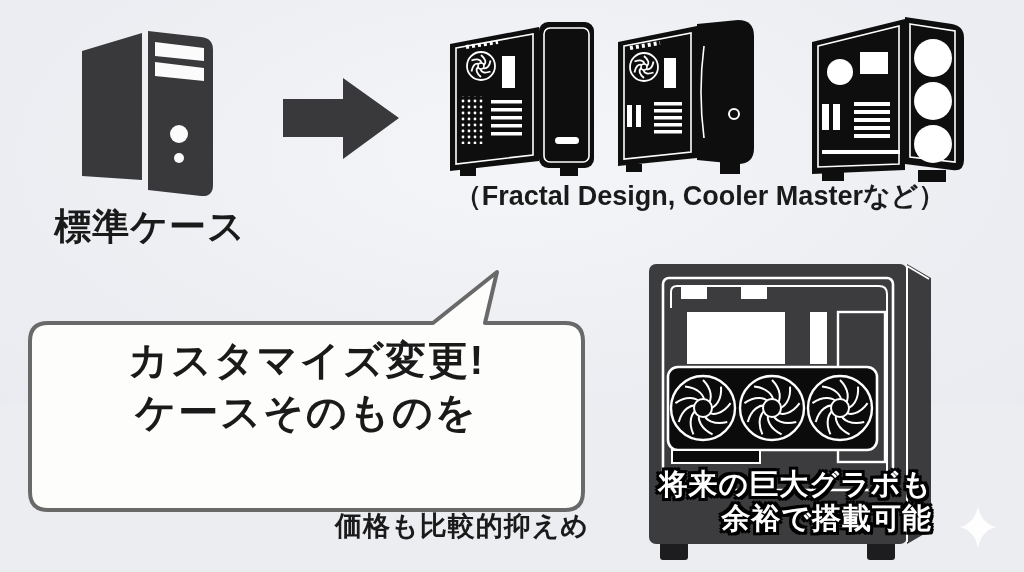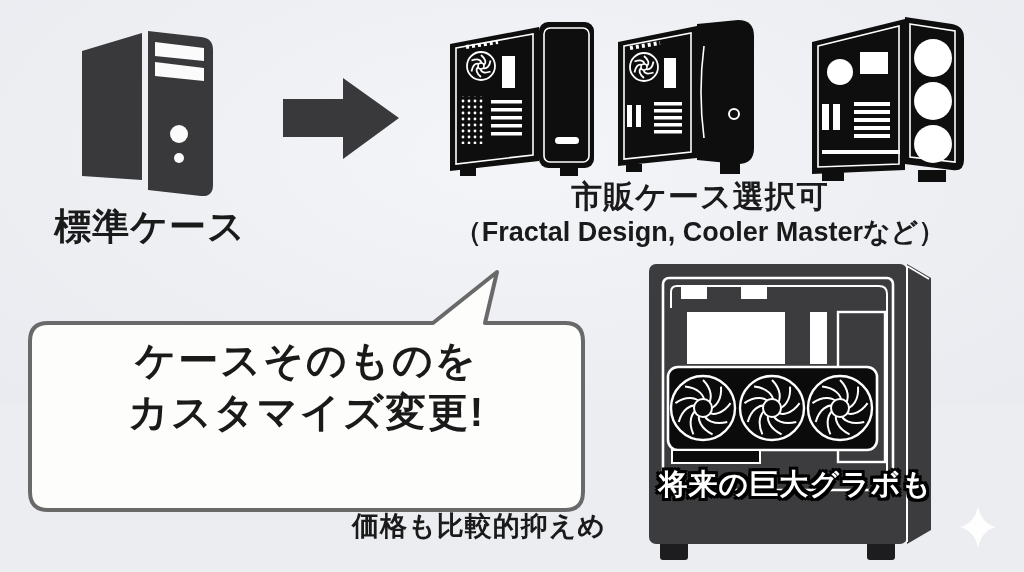--- a/index.html
+++ b/index.html
@@ -21,21 +21,21 @@
   #market-title-block{left:420px;top:179px;width:560px;text-align:center;}
   #market-title{font-size:31px;line-height:36px;letter-spacing:1px;}
   #market-subtitle{font-size:27px;line-height:32px;margin-top:1px;}
   #bubble-svg{left:24px;top:264px;}
   #bubble-text{
     left:30px;top:334px;width:553px;text-align:center;
     font-size:40px;line-height:52px;letter-spacing:2px;
   }
   #bubble-line3{color:#b22a25;}
   #price-note{
-    left:318px;top:508px;width:288px;text-align:right;
+    left:318px;top:508px;width:288px;text-align:center;
     font-size:27px;letter-spacing:1px;
   }
   #gpu-caption{
     left:652px;top:467px;width:280px;text-align:right;
     font-size:29px;line-height:34px;font-weight:bold;color:#ffffff;letter-spacing:1px;
     text-shadow:-3px -3px 0 #000,3px -3px 0 #000,-3px 3px 0 #000,3px 3px 0 #000,
                 -3px 0 0 #000,3px 0 0 #000,0 -3px 0 #000,0 3px 0 #000;
   }
 </style>
 </head>
@@ -130,30 +130,29 @@
     <rect x="33" y="92" width="7" height="26" fill="#ffffff"></rect>
     <rect x="54" y="90" width="36" height="4" fill="#ffffff"></rect>
     <rect x="54" y="98" width="36" height="4" fill="#ffffff"></rect>
     <rect x="54" y="106" width="36" height="4" fill="#ffffff"></rect>
     <rect x="54" y="114" width="36" height="4" fill="#ffffff"></rect>
     <rect x="54" y="122" width="36" height="4" fill="#ffffff"></rect>
     <rect x="22" y="138" width="78" height="4" fill="#ffffff"></rect>
   </svg>
 
   <div id="market-title-block" class="abs">
-    <div id="market-title" class="jp-bold">市販ケース選択可</div>
     <div id="market-subtitle" class="jp-bold">（Fractal Design, Cooler Masterなど）</div>
   </div>
 
   <svg id="bubble-svg" class="abs" width="566" height="252" viewBox="0 0 566 252">
     <path d="M24,59 H409 L473,8 L461,59 H541 Q559,59 559,77 V228 Q559,246 541,246 H24 Q6,246 6,228 V77 Q6,59 24,59 Z" fill="#fdfdfc" stroke="#696969" stroke-width="4" stroke-linejoin="round"></path>
   </svg>
   <div id="bubble-text" class="abs jp-bold">
+    <div>カスタマイズ変更!</div>
     <div>ケースそのものを</div>
-    <div>カスタマイズ変更!</div>
   </div>
 
   <div id="price-note" class="abs jp-bold">価格も比較的抑えめ</div>
 
   <svg class="abs" style="left:645px;top:262px;" width="300" height="302" viewBox="0 0 300 302">
     <defs>
       <g id="gpufan">
         <circle r="32" fill="#0b0b0b" stroke="#ffffff" stroke-width="2.4"></circle>
         <g fill="none" stroke="#ffffff" stroke-width="2">
           <path d="M0,-28 C9,-19 10,-8 4,-3"></path>
@@ -184,19 +183,20 @@
     <rect x="193" y="50" width="47" height="150" fill="none" stroke="#ffffff" stroke-width="2.4"></rect>
     <rect x="23" y="105" width="209" height="83" rx="10" fill="#0b0b0b" stroke="#ffffff" stroke-width="2.6"></rect>
     <use href="#gpufan" transform="translate(58,146)"></use>
     <use href="#gpufan" transform="translate(127,146)"></use>
     <use href="#gpufan" transform="translate(195,146)"></use>
     <rect x="27" y="188" width="88" height="13" fill="#0b0b0b" stroke="#ffffff" stroke-width="2"></rect>
   </svg>
 
   <div id="gpu-caption" class="abs">
     <div>将来の巨大グラボも</div>
+    <div>余裕で搭載可能</div>
   </div>
 
   <svg class="abs" style="left:958px;top:504px;" width="40" height="46" viewBox="0 0 40 46">
     <path d="M20,2 Q23,19 38,23 Q23,27 20,44 Q17,27 2,23 Q17,19 20,2 Z" fill="#ffffff" opacity="0.95"></path>
   </svg>
 
 </div>
 
 </body></html>

